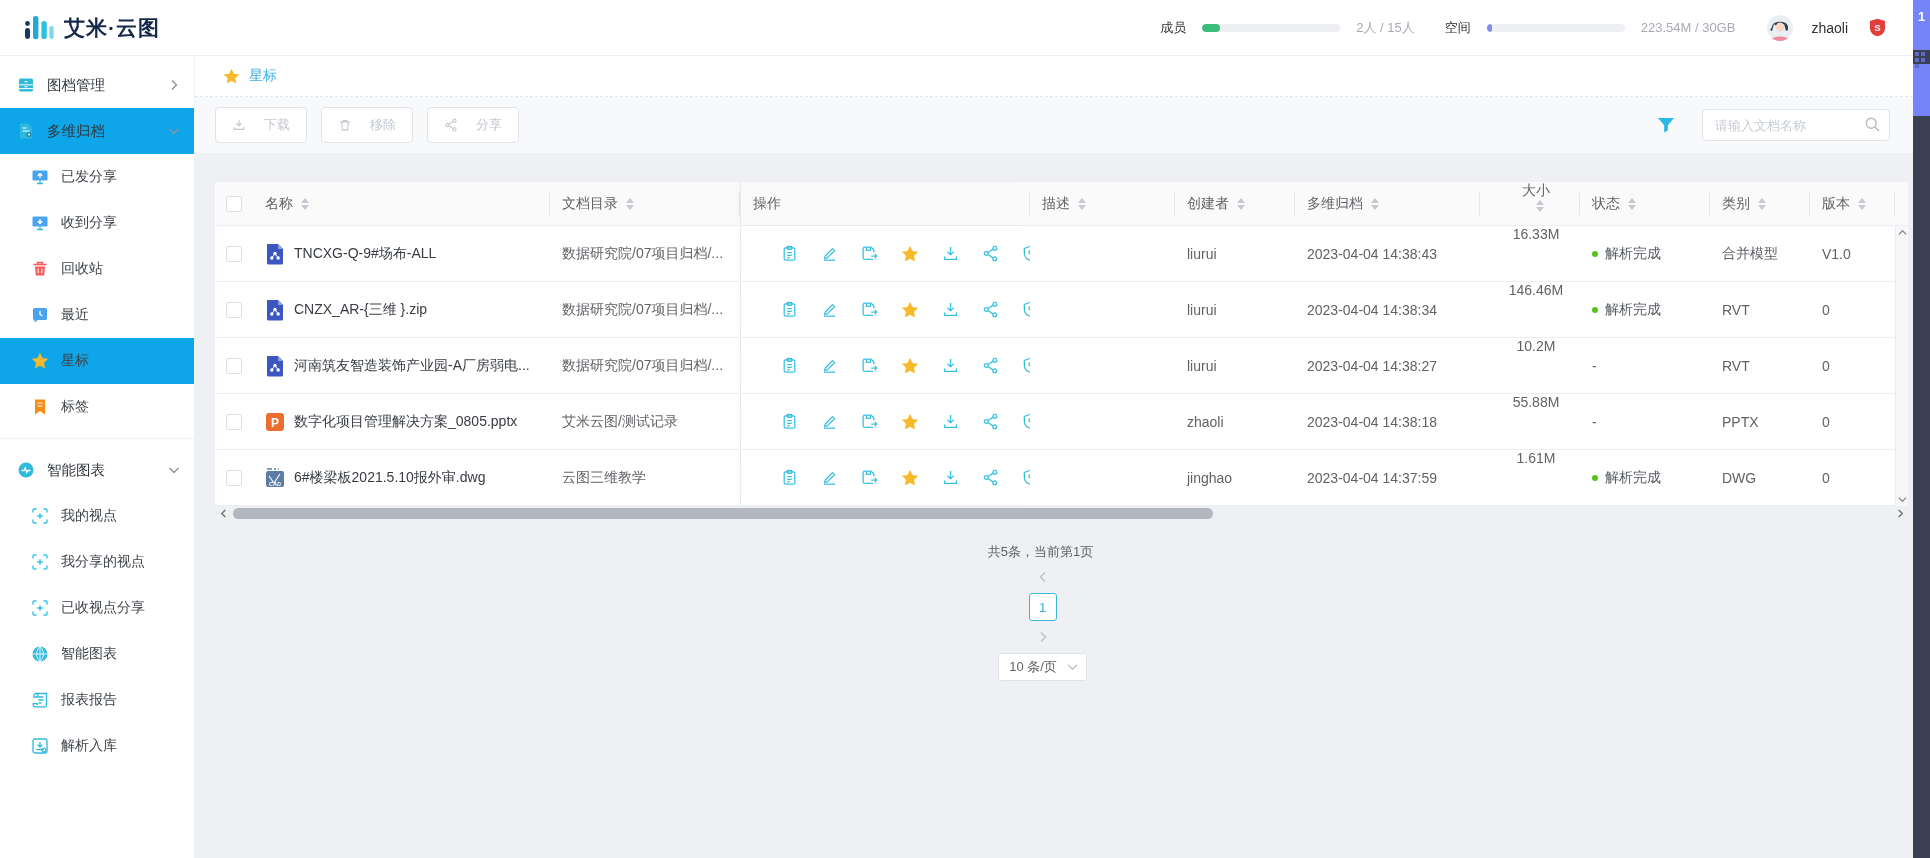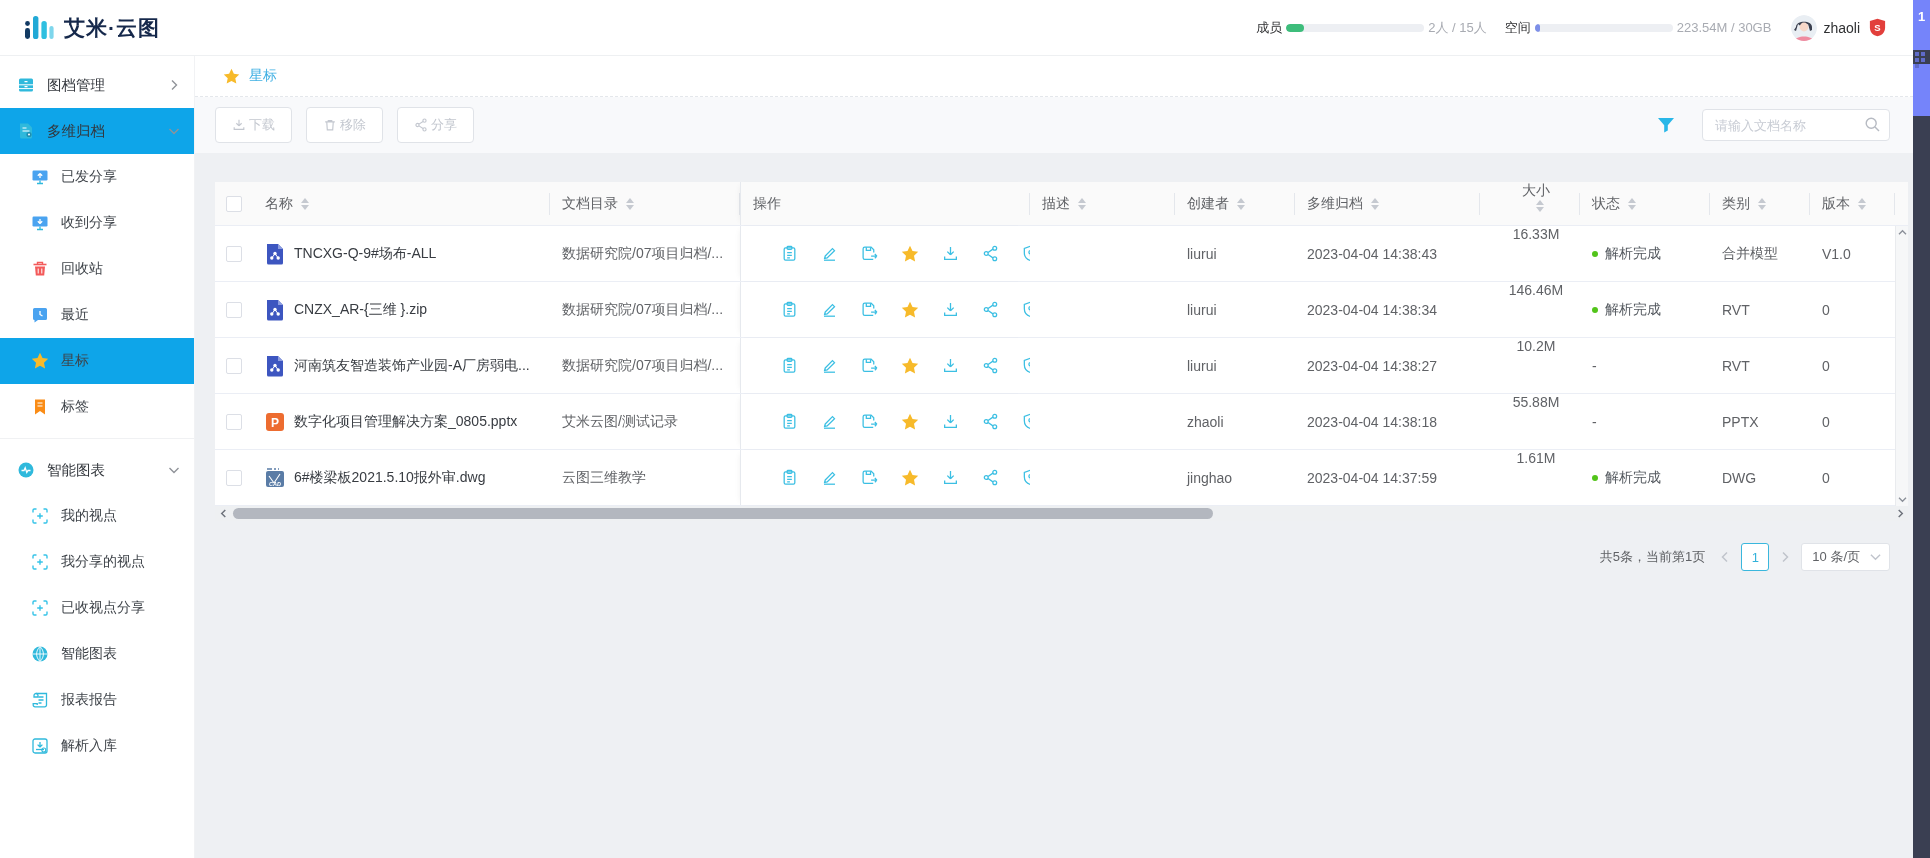--- a/index.html
+++ b/index.html
@@ -4,21 +4,21 @@
 <style>
   * { margin:0; padding:0; box-sizing:border-box; }
   html,body { width:1930px; height:858px; overflow:hidden; }
   body { font-family:"Liberation Sans","DejaVu Sans",sans-serif; font-size:14px; color:#4a4e55; background:#fff; position:relative; }
 
   
   .app-header { height:56px; background:#fff; border-bottom:1px solid #eef0f2; display:flex; align-items:center; padding:0 24px; position:relative; z-index:5; width:1913px; }
   .logo { display:flex; align-items:center; gap:10px; }
   .logo-icon svg { display:block; }
   .logo-text { font-size:21px; font-weight:bold; color:#15284b; letter-spacing:1px; }
-  .header-right { margin-left:auto; display:flex; align-items:center; gap:4px; padding-right:2px; }
+  .header-right { margin-left:auto; display:flex; align-items:center; gap:16px; padding-right:2px; }
   .quota-label { font-size:13px; color:#303133; margin-left:14px; }
   .quota-bar { width:138px; height:8px; border-radius:4px; background:#edeff3; overflow:hidden; }
   .quota-fill { height:100%; border-radius:4px; }
   .quota-fill.member { background:#3dbd7b; }
   .quota-fill.space { background:#7d8fe8; }
   .quota-value { font-size:13px; color:#a8abb2; white-space:nowrap; }
   .avatar { width:26px; height:26px; border-radius:50%; overflow:hidden; margin-left:16px; flex:0 0 auto; }
   .username { font-size:14px; color:#303133; margin-left:2px; }
   .user-badge { width:19px; height:19px; margin-left:4px; }
 
@@ -34,21 +34,21 @@
   .nav-item.sub { padding-left:30px; }
   .nav-item.active-bg { background:#0ea5e9; }
   .nav-divider { border-top:1px solid #f0f1f3; margin:8px 0; }
 
   
   .main { flex:1; background:#eef0f3; display:flex; flex-direction:column; }
   .breadcrumb-bar { height:41px; background:#fff; display:flex; align-items:center; padding-left:28px; gap:9px; border-bottom:1px dashed #e4e7eb; }
   .breadcrumb-label { font-size:14px; color:#3fb0e3; }
 
   .toolbar { height:56px; background:#f8f9fb; display:flex; align-items:center; padding:0 23px 0 20px; gap:14px; }
-  .tool-btn { display:flex; align-items:center; gap:3px; background:#fff; border:1px solid #e0e3e8; border-radius:4px; padding:0 16px; height:36px; font-size:13px; color:#c3c7cf; cursor:not-allowed; }
+  .tool-btn { display:flex; align-items:center; gap:18px; background:#fff; border:1px solid #e0e3e8; border-radius:4px; padding:0 16px; height:36px; font-size:13px; color:#c3c7cf; cursor:not-allowed; }
   .toolbar-right { margin-left:auto; display:flex; align-items:center; gap:26px; }
   .filter-icon { display:flex; cursor:pointer; }
   .search-box { position:relative; }
   .search-box input { width:188px; height:32px; border:1px solid #e0e3e8; border-radius:4px; background:#fff; padding:0 32px 0 12px; font-size:13px; color:#606266; outline:none; font-family:inherit; }
   .search-box input::placeholder { color:#c8ccd4; }
   .search-icon { position:absolute; right:9px; top:7px; }
 
   
   .table-wrap { margin:29px 5px 0 20px; background:#fff; position:relative; width:1693px; }
   .thead { display:flex; height:44px; background:#fafafa; border-bottom:1px solid #ebeef5; align-items:center; }
@@ -85,21 +85,21 @@
 
   
   .vscroll { position:absolute; top:44px; right:0; bottom:15px; width:13px; background:#f6f7f8; border-left:1px solid #e9ebee; display:flex; flex-direction:column; justify-content:space-between; align-items:center; padding:3px 0; }
   .hscroll { height:15px; background:#eef0f2; display:flex; align-items:center; position:relative; }
   .hs-arrow { width:16px; display:flex; justify-content:center; color:#6d727b; }
   .hs-left { margin-right:2px; }
   .hs-right { position:absolute; right:0; }
   .hs-thumb { height:11px; width:980px; background:#b3b7bf; border-radius:6px; cursor:grab; }
 
   
-  .pagination { display:flex; align-items:center; justify-content:flex-end; gap:10px; margin:22px 23px 0 0; }
+  .pagination { display:flex; align-items:center; justify-content:flex-end; gap:10px; margin:22px 23px 0 0;flex-direction:column; }
   .page-summary { font-size:13px; color:#606266; margin-right:4px; }
   .page-arrow { color:#c0c4cc; font-size:14px; display:flex; cursor:pointer; }
   .page-num { width:28px; height:28px; border:1px solid #3ab7dd; border-radius:3px; background:#fff; color:#33b2da; font-size:13px; display:flex; align-items:center; justify-content:center; cursor:pointer; }
   .page-size { height:28px; border:1px solid #e0e3e8; border-radius:3px; background:#fff; color:#606266; font-size:13px; display:flex; align-items:center; gap:10px; padding:0 8px 0 10px; cursor:pointer; }
   .page-size .caret { color:#c0c4cc; font-size:11px; }
 
   
   .right-strip { position:absolute; top:0; right:0; width:17px; height:858px; background:#3a3f52; z-index:20; }
   .strip-badge { height:50px; background:#7584fa; color:#fff; font-size:13px; font-weight:bold; display:flex; justify-content:center; padding-top:9px; }
   .strip-pixels { height:12px; display:flex; flex-wrap:wrap; gap:2px; padding:2px 2px; }

